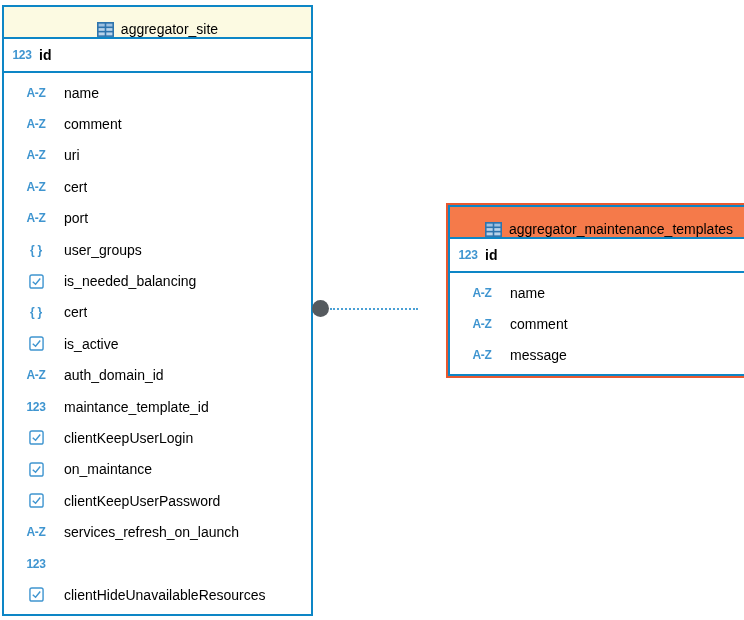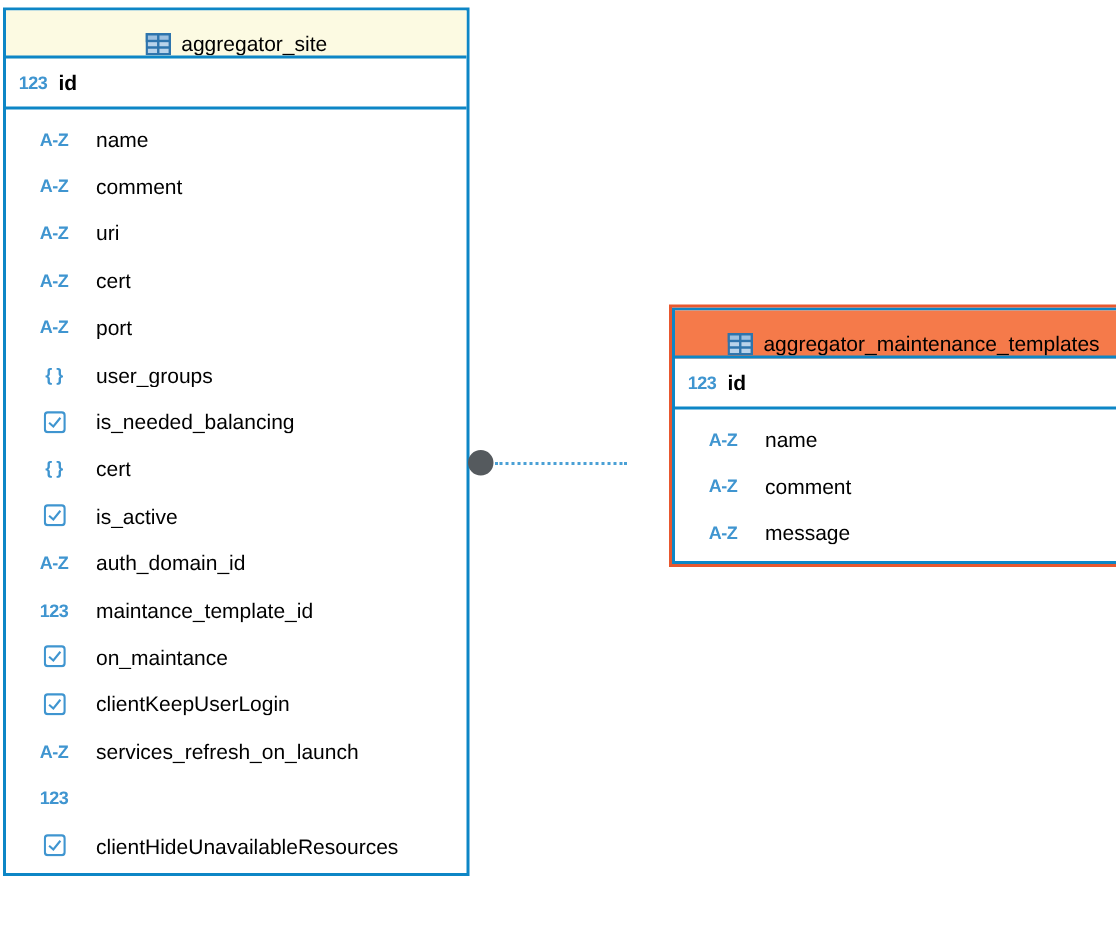--- a/index.html
+++ b/index.html
@@ -134,30 +134,39 @@
         <span class="type-icon glyph">123</span>
         <span class="col-label">maintance_template_id</span>
       </div>
       <div class="col-row">
         <span class="type-icon">
           <svg viewBox="0 0 16 16" width="15" height="15">
             <rect x="1" y="1" width="14" height="14" rx="2" fill="#ffffff" stroke="var(--icon-blue)" stroke-width="1.5"></rect>
             <path d="M4 8.3 L7 11 L12 4.8" fill="none" stroke="var(--icon-blue)" stroke-width="1.5"></path>
           </svg>
         </span>
+        <span class="col-label">clientKeepUserLogin</span>
+      </div>
+      <div class="col-row">
+        <span class="type-icon">
+          <svg viewBox="0 0 16 16" width="15" height="15">
+            <rect x="1" y="1" width="14" height="14" rx="2" fill="#ffffff" stroke="var(--icon-blue)" stroke-width="1.5"></rect>
+            <path d="M4 8.3 L7 11 L12 4.8" fill="none" stroke="var(--icon-blue)" stroke-width="1.5"></path>
+          </svg>
+        </span>
         <span class="col-label">on_maintance</span>
       </div>
       <div class="col-row">
         <span class="type-icon">
           <svg viewBox="0 0 16 16" width="15" height="15">
             <rect x="1" y="1" width="14" height="14" rx="2" fill="#ffffff" stroke="var(--icon-blue)" stroke-width="1.5"></rect>
             <path d="M4 8.3 L7 11 L12 4.8" fill="none" stroke="var(--icon-blue)" stroke-width="1.5"></path>
           </svg>
         </span>
-        <span class="col-label">clientKeepUserLogin</span>
+        <span class="col-label">clientKeepUserPassword</span>
       </div>
       <div class="col-row">
         <span class="type-icon glyph">A-Z</span>
         <span class="col-label">services_refresh_on_launch</span>
       </div>
       <div class="col-row">
         <span class="type-icon glyph">123</span>
       </div>
       <div class="col-row">
         <span class="type-icon">

